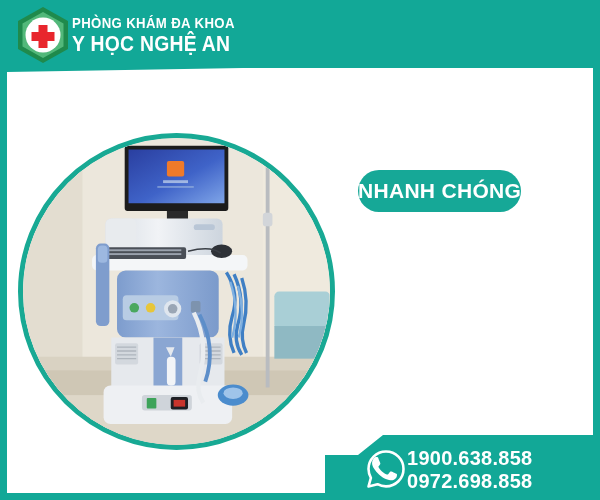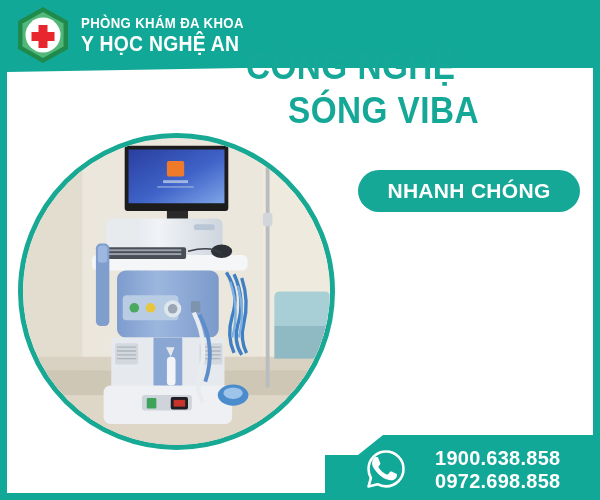--- a/index.html
+++ b/index.html
@@ -17,21 +17,21 @@
   }
 
   
   .header{
     position:absolute;left:0;top:0;width:600px;height:68px;
     background:#12a897;
     z-index:5;
   }
   .logo-wrap{
     position:absolute;left:14px;top:6px;
-    display:flex;align-items:center;gap:9px;
+    display:flex;align-items:center;gap:0;
   }
   .hexlogo{
     position:relative;width:58px;height:58px;flex:0 0 58px;
   }
   .hexlogo svg{display:block;width:58px;height:58px;}
   .logo-text{
     display:flex;flex-direction:column;justify-content:center;
     line-height:1;color:#ffffff;
   }
   .logo-line1{
@@ -80,40 +80,40 @@
   }
   .title-l2{
     font-size:37px;font-weight:bold;letter-spacing:.5px;
     transform:scaleX(.9);transform-origin:left center;
     white-space:nowrap;margin-top:6px;margin-left:42px;
   }
 
   
   .pills{
     position:absolute;left:358px;top:170px;width:222px;
-    z-index:7;display:flex;flex-direction:column;gap:18px;
+    z-index:7;display:flex;flex-direction:row;gap:18px;
   }
   .pill{
     height:42px;border-radius:21px;background:#16a897;
     color:#ffffff;font-size:21px;font-weight:bold;letter-spacing:.3px;
     display:flex;align-items:center;justify-content:center;
     box-sizing:border-box;white-space:nowrap;
   }
 
   
   .contact{
     position:absolute;left:325px;top:428px;
     width:275px;height:72px;
     background:#12a897;
     clip-path:polygon(33px 27px, 58px 7px, 100% 7px, 100% 100%, 0 100%, 0 27px);
     z-index:8;
   }
   .contact-row{
     position:absolute;left:40px;top:18px;
-    display:flex;align-items:center;gap:28px;
+    display:flex;align-items:center;gap:0;
   }
   .wa-icon{width:42px;height:42px;flex:0 0 42px;}
   .wa-icon svg{display:block;width:42px;height:42px;}
   .phones{
     display:flex;flex-direction:column;color:#ffffff;line-height:1.1;
   }
   .phone{
     font-size:21px;font-weight:bold;letter-spacing:.3px;
     transform:scaleX(.95);transform-origin:left center;
     white-space:nowrap;
@@ -251,24 +251,20 @@
         <g stroke="#7fb0e0" stroke-width="2.5" fill="none">
           <path d="M216 150 q10 30 2 58"></path>
           <path d="M224 154 q8 28 1 54"></path>
         </g>
         <ellipse cx="219" cy="268" rx="16" ry="11" fill="#4b8ccd"></ellipse>
         <ellipse cx="219" cy="266" rx="10" ry="6" fill="#9fc4ea"></ellipse>
       </svg>
     </div>
   </div>
 
-  <div class="title-block">
-    <div class="title-l1">CÔNG NGHỆ</div>
-    <div class="title-l2">SÓNG VIBA</div>
-  </div>
 
   <div class="pills">
     <div class="pill">NHANH CHÓNG</div>
   </div>
 
   <div class="contact">
     <div class="contact-row">
       <div class="wa-icon">
         <svg viewBox="0 0 42 42" xmlns="http://www.w3.org/2000/svg">
           <path d="M21 3.5 C11.3 3.5 3.5 11.3 3.5 21 c0 3.2 .9 6.2 2.4 8.8 L3.5 38.5 l9-2.3

